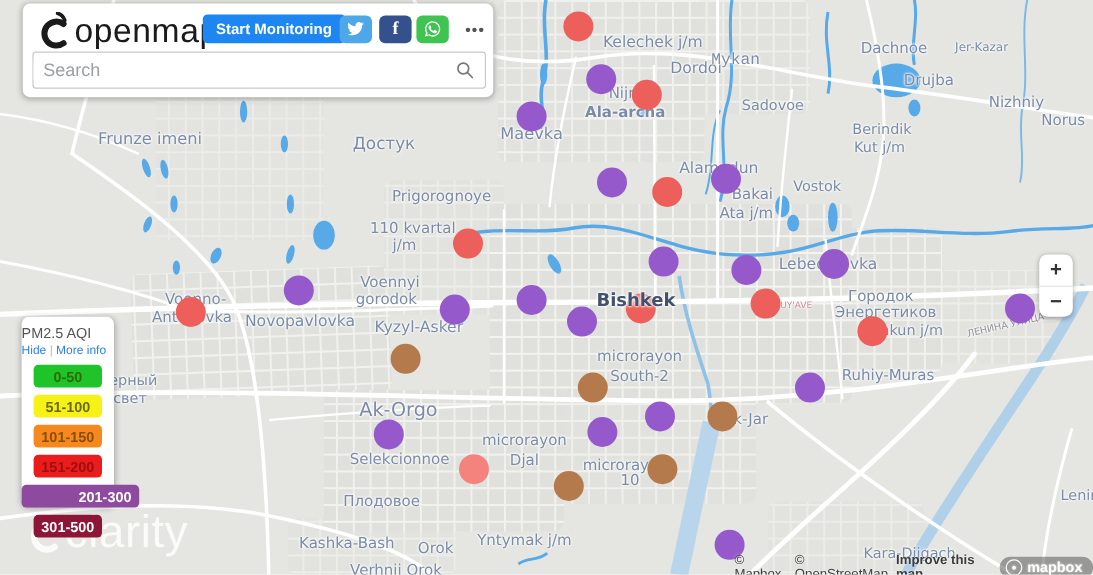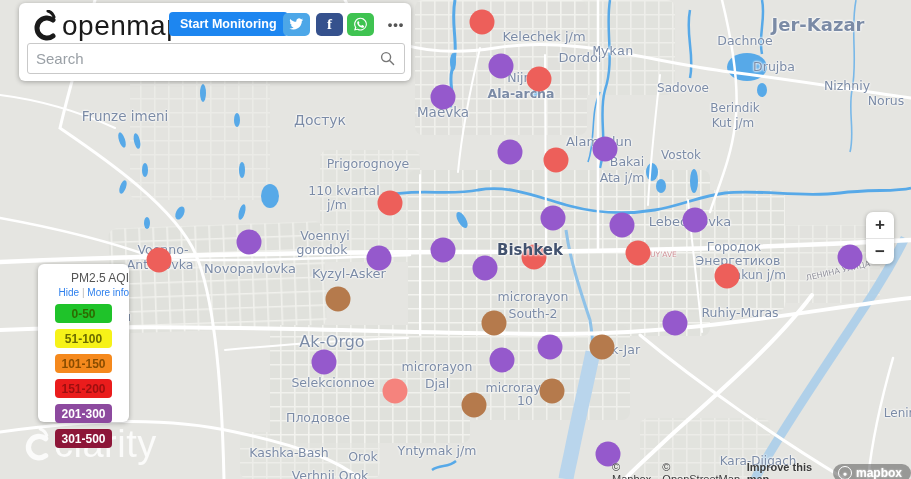--- a/index.html
+++ b/index.html
@@ -34,22 +34,22 @@
   .more-dots{position:absolute;left:364px;top:10px;width:26px;height:23px;color:#555;font-size:13px;
     letter-spacing:1px;display:flex;align-items:center;justify-content:center;cursor:pointer;font-weight:bold;}
   .searchbox{position:absolute;left:8px;top:40px;width:376px;height:29px;border:1px solid #c9c9c9;
     border-radius:3px;background:#fff;display:flex;align-items:center;}
   .searchbox input{flex:1;border:none;outline:none;font-size:15px;color:#444;padding:0 8px;
     font-family:"Liberation Sans",sans-serif;}
   .searchbox input::placeholder{color:#9aa0a6;}
   .search-ico{margin-right:9px;}
 
   
-  .legend{position:absolute;left:18px;top:264px;width:91px;height:158px;background:#fff;
-    border-radius:6px;box-shadow:0 1px 5px rgba(0,0,0,.3);z-index:20;text-align:right;margin-left:20px;}
+  .legend{position:absolute;left:18px;top:264px;width:77px;height:158px;background:#fff;
+    border-radius:6px;box-shadow:0 1px 5px rgba(0,0,0,.3);z-index:20;text-align:left;}
   .legend-title{font-size:12px;color:#555;margin-top:7px;}
   .legend-links{font-size:10px;margin-top:2px;color:#b9b9b9;}
   .legend-links a{color:#2f80ed;text-decoration:none;cursor:pointer;}
   .pill{width:57px;height:19px;border-radius:4px;margin:6px auto 0;display:flex;align-items:center;
     justify-content:center;font-size:12px;font-weight:bold;}
 
   
   .zoomctl{position:absolute;left:866px;top:212px;width:28px;height:52px;background:#fff;
     border-radius:7px;box-shadow:0 1px 4px rgba(0,0,0,.3);z-index:20;overflow:hidden;}
   .zoombtn{width:28px;height:26px;display:flex;align-items:center;justify-content:center;
@@ -155,23 +155,23 @@
       <path d="M0 95 C40 100 80 112 115 128" stroke-width="2"></path>
       <path d="M225 350 C290 344 340 340 408 338" stroke-width="2"></path>
     </g>
   </svg>
 
   <div id="map-labels">
       <div class="map-label" style="left: 544px; top: 36px; font-size: 13px;">Kelechek j/m</div>
       <div class="map-label" style="left: 580px; top: 57px; font-size: 13px;">Dordoi</div>
       <div class="map-label" style="left: 613px; top: 51px; font-size: 13.5px; font-family: Liberation Mono, monospace;">Mykan</div>
       <div class="map-label" style="left: 745px; top: 40px; font-size: 12.5px;">Dachnoe</div>
-      <div class="map-label" style="left: 818px; top: 24px; font-size: 18px; font-weight: bold;">Jer-Kazar</div>
+      <div class="map-label" style="left: 818px; top: 40px; font-size: 10px;">Jer-Kazar</div>
       <div class="map-label" style="left: 774px; top: 66px; font-size: 12.5px;">Drujba</div>
-      <div class="map-label" style="left: 683px; top: 88px; font-size: 12px;">Sadovoe</div>
+      <div class="map-label" style="left: 644px; top: 88px; font-size: 12px;">Sadovoe</div>
       <div class="map-label" style="left: 847px; top: 85px; font-size: 12.5px;">Nizhniy</div>
       <div class="map-label" style="left: 843px; top: 100px; font-size: 12.5px; margin-left: 43px;">Norus</div>
       <div class="map-label" style="left: 735px; top: 108px; font-size: 12px;">Berindik</div>
       <div class="map-label" style="left: 733px; top: 123px; font-size: 12px;">Kut j/m</div>
       <div class="map-label" style="left: 527px; top: 77px; font-size: 12.5px;">Nijnea</div>
       <div class="map-label" style="left: 521px; top: 93px; font-size: 12.5px; font-weight: bold;">Ala-archa</div>
       <div class="map-label" style="left: 443px; top: 112px; font-size: 13.5px;">Maevka</div>
       <div class="map-label" style="left: 599px; top: 141px; font-size: 13px;">Alamudun</div>
       <div class="map-label" style="left: 627px; top: 161px; font-size: 12.5px;">Bakai</div>
       <div class="map-label" style="left: 622px; top: 177px; font-size: 12.5px;">Ata j/m</div>
@@ -285,21 +285,21 @@
     <div class="legend-links">
       <a>Hide</a>
       <span>|</span>
       <a>More info</a>
     </div>
     <div id="legend-pills">
         <div class="pill" style="background: rgb(31, 195, 42); color: rgb(46, 107, 0);">0-50</div>
         <div class="pill" style="background: rgb(246, 242, 24); color: rgb(107, 107, 0);">51-100</div>
         <div class="pill" style="background: rgb(245, 137, 29); color: rgb(138, 77, 0);">101-150</div>
         <div class="pill" style="background: rgb(234, 28, 28); color: rgb(156, 15, 15);">151-200</div>
-        <div class="pill" style="background: rgb(141, 74, 159); color: rgb(255, 255, 255);">201-300</div>
+        <div class="pill" style="background: rgb(141, 74, 159); color: rgb(255, 255, 255); padding-left: 41px;">201-300</div>
         <div class="pill" style="background: rgb(141, 22, 56); color: rgb(255, 255, 255);">301-500</div>
       </div>
   </div>
 
   <div class="zoomctl">
     <div class="zoombtn">+</div>
     <div class="zoomdiv"></div>
     <div class="zoombtn">−</div>
   </div>
 

